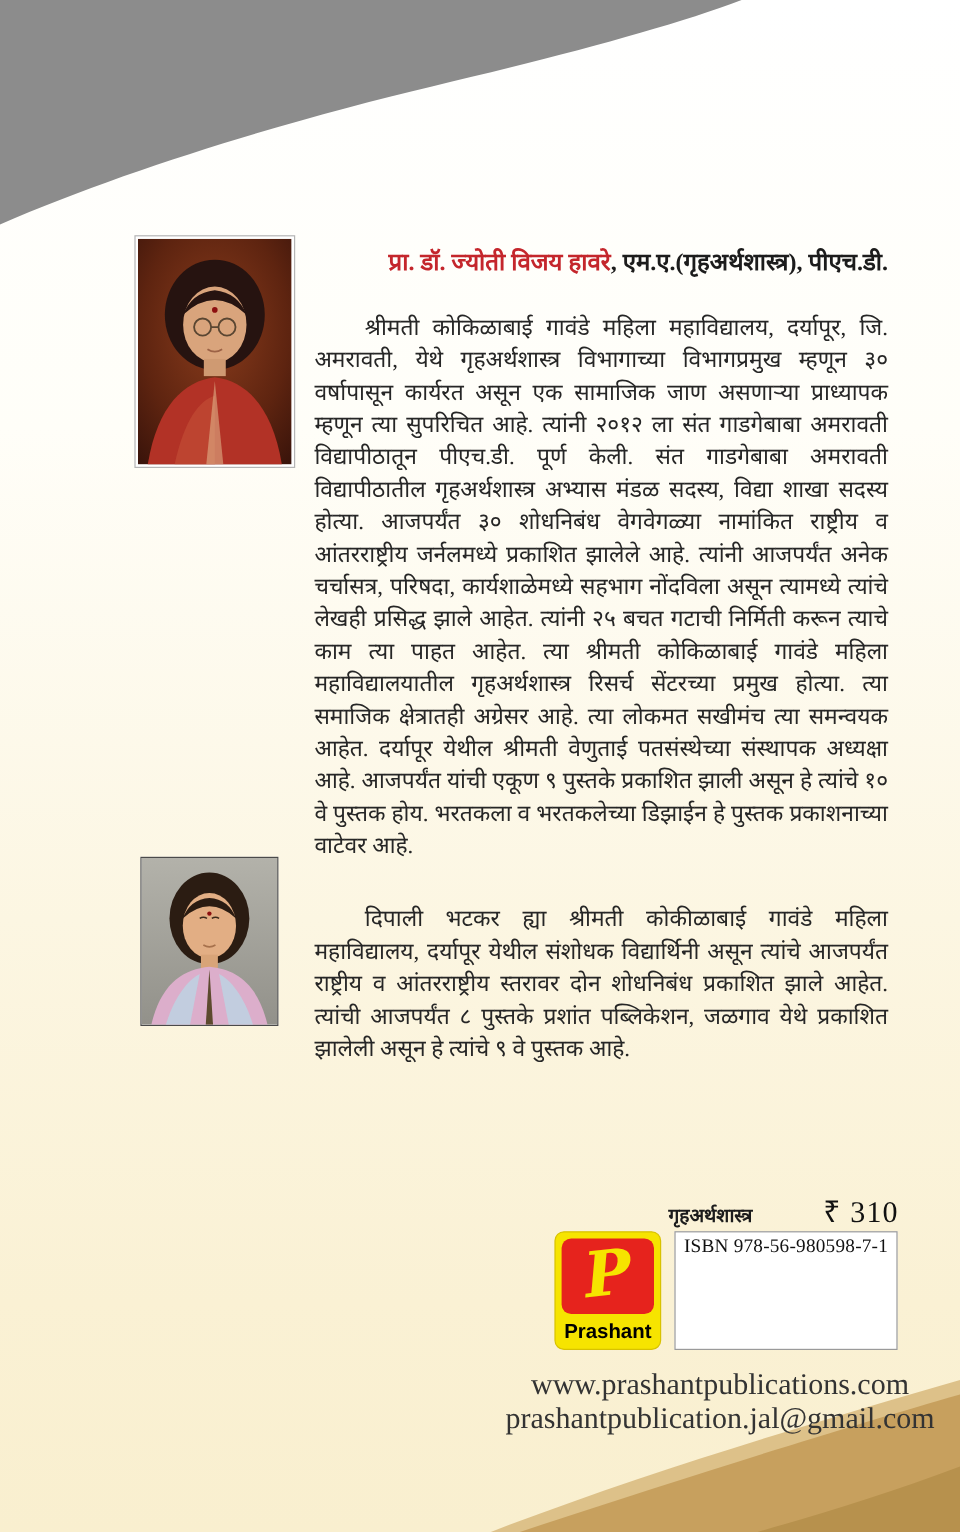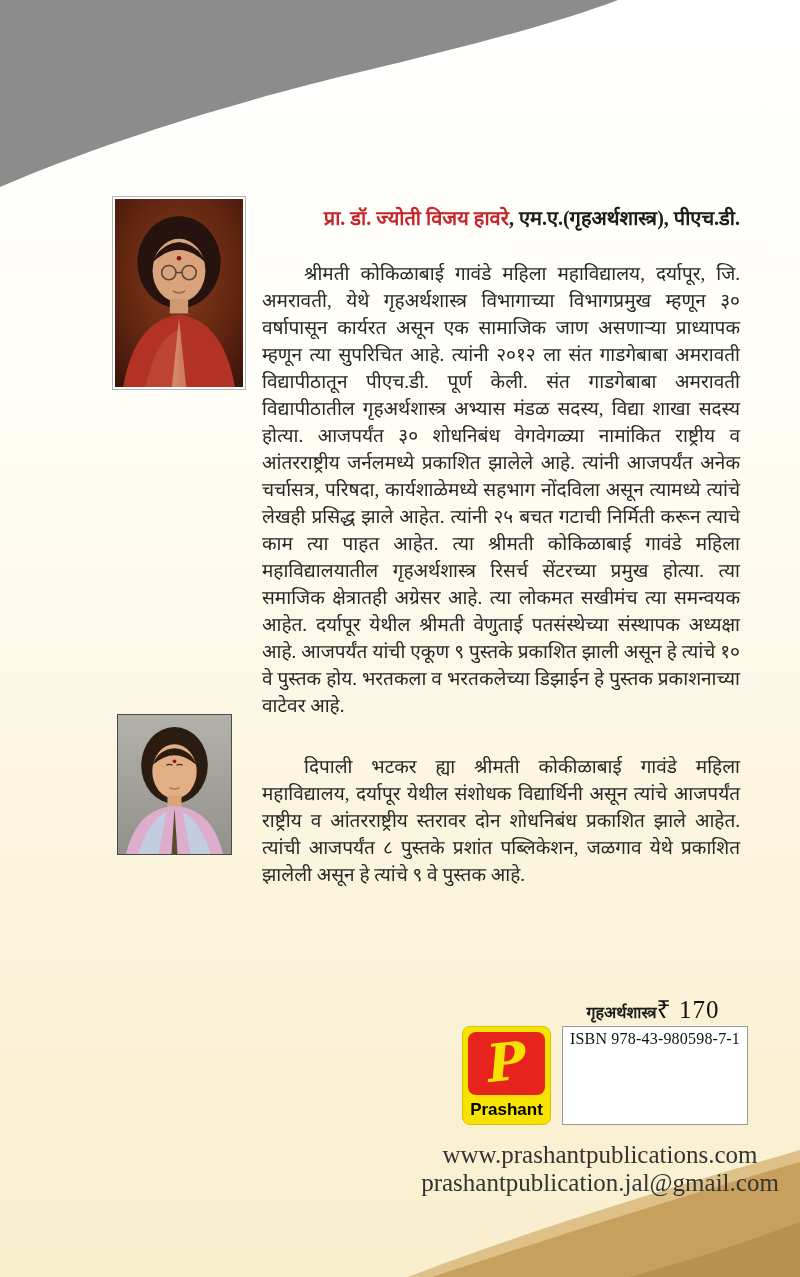--- a/index.html
+++ b/index.html
@@ -20,21 +20,21 @@
   .author-heading .red{color:#c4262c;}
   .heading-1{top:204px;}
   .heading-2{top:713px;}
 
   .bio{position:absolute;left:262px;width:478px;text-align:justify;
     font-size:19px;line-height:27px;color:#262626;text-indent:42px;}
   .bio-1{top:241px;}
   .bio-2{top:734px;}
 
   .price-row{position:absolute;left:557px;top:991px;width:192px;display:flex;
-    justify-content:center;align-items:baseline;}
+    justify-content:space-between;align-items:baseline;}
   .subject-label{font-size:16px;font-weight:bold;color:#1c1c1c;}
   .price{font-size:25px;color:#111;letter-spacing:1px;}
 
   .logo{position:absolute;left:462px;top:1026px;width:89px;height:99px;background:#f6e400;
     border-radius:8px;border:1px solid #d8c200;display:flex;flex-direction:column;box-sizing:border-box;}
   .logo-red{margin:5px 5px 0 5px;height:63px;background:#e6231d;border-radius:8px;
     display:flex;align-items:center;justify-content:center;}
   .logo-letter{font-family:"DejaVu Serif", serif;font-style:italic;font-weight:bold;
     font-size:52px;color:#f6e400;transform:rotate(-6deg);line-height:1;margin-top:-4px;}
   .logo-name{flex:1;display:flex;align-items:center;justify-content:center;
@@ -123,32 +123,32 @@
       <path d="M92,138 C84,112 72,100 64,96 L72,138 Z" fill="#bcd4e4" opacity="0.8"></path>
       <path d="M56,92 L59,138 L53,138 Z" fill="#5c4a2e"></path>
     </svg>
   </div>
 
 
   <p class="bio bio-2">दिपाली भटकर ह्या श्रीमती कोकीळाबाई गावंडे महिला महाविद्यालय, दर्यापूर येथील संशोधक विद्यार्थिनी असून त्यांचे आजपर्यंत राष्ट्रीय व आंतरराष्ट्रीय स्तरावर दोन शोधनिबंध प्रकाशित झाले आहेत. त्यांची आजपर्यंत ८ पुस्तके प्रशांत पब्लिकेशन, जळगाव येथे प्रकाशित झालेली असून हे त्यांचे ९ वे पुस्तक आहे.</p>
 
   <div class="price-row">
     <span class="subject-label">गृहअर्थशास्त्र</span>
-    <span class="price">₹ 170</span>
+    <span class="price">₹ 310</span>
   </div>
 
   <div class="logo">
     <div class="logo-red">
       <span class="logo-letter">P</span>
     </div>
     <div class="logo-name">Prashant</div>
   </div>
 
   <div class="barcode-box">
-    <div class="isbn-text">ISBN 978-43-980598-7-1</div>
+    <div class="isbn-text">ISBN 978-56-980598-7-1</div>
   </div>
 
   <div class="contact">
     <div>www.prashantpublications.com</div>
     <div>prashantpublication.jal@gmail.com</div>
   </div>
 
 </div>
 
 </body></html>

